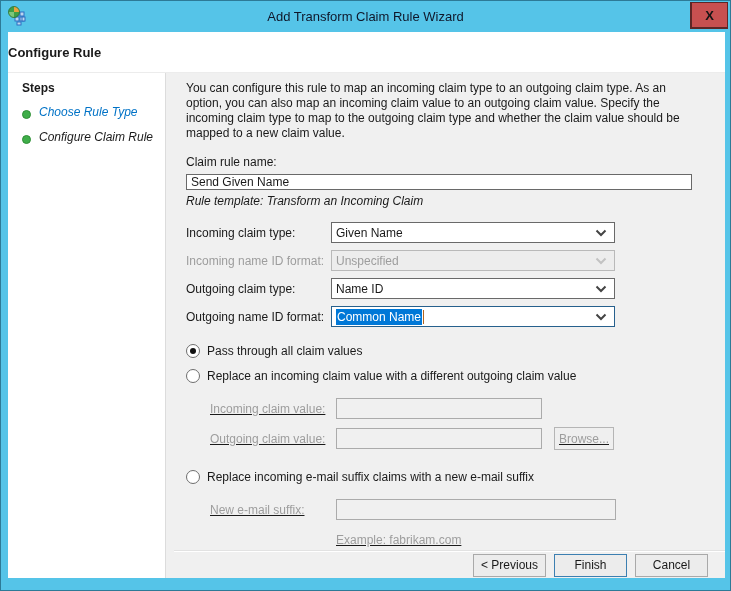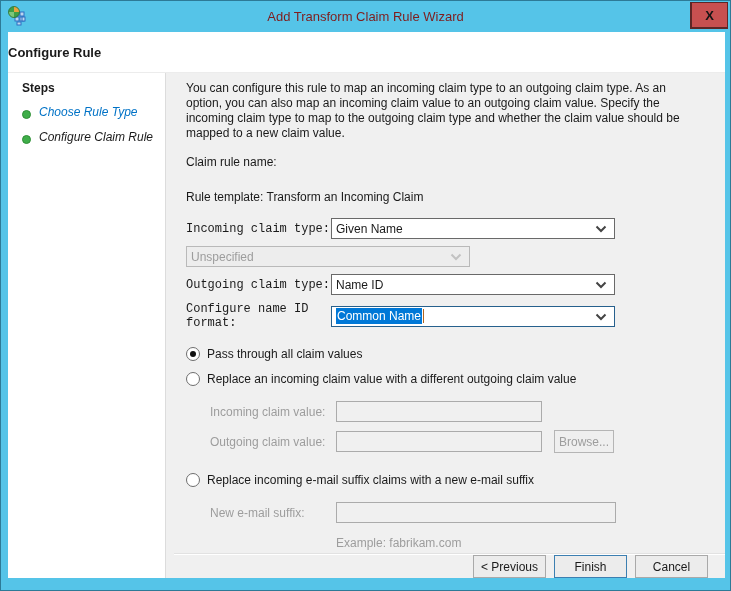--- a/index.html
+++ b/index.html
@@ -12,21 +12,21 @@
     background: #55c4e8;
     box-shadow: inset 0 0 0 1px rgba(12,62,84,.55);
   }
 
   
   .titlebar {
     position: relative;
     height: 32px;
     display: flex; align-items: center; justify-content: center;
   }
-  .titlebar .title { font-size: 13px; color: #7f1d1d; }
+  .titlebar .title { font-size: 13px; color: #0f172a; }
   .app-icon { position: absolute; left: 7px; top: 5px; width: 22px; height: 22px; }
   .close-btn {
     position: absolute; top: 2px; right: 3px;
     width: 38px; height: 27px;
     background: #c75050;
     border: 1px solid #5e2626;
     border-left-width: 2px; border-bottom-width: 2px;
     color: #141414; font-weight: bold; font-size: 13px;
     display: flex; align-items: center; justify-content: center;
     cursor: pointer;
@@ -57,24 +57,24 @@
   .main { flex: 1; background: #f0f0f0; display: flex; flex-direction: column; padding: 8px 0 0 20px; min-width: 0; }
   .description { width: 516px; line-height: 15px; margin-bottom: 14px; }
 
   .field-label { display: block; margin-bottom: 5px; }
   .text-input {
     width: 506px; height: 21px;
     border: 1px solid #696969; background: #fff;
     font-family: "Liberation Sans", sans-serif; font-size: 12px;
     padding: 0 4px; color: #1a1a1a; outline: none;
   }
-  .rule-template { margin: 16px 0 14px 0; }
+  .rule-template { margin: 4px 0 14px 0; font-style: italic; }
 
   .combo-row { display: flex; align-items: center; margin-bottom: 7px; }
-  .combo-row .lbl { width: 145px; flex: 0 0 auto; font-family: Liberation Mono, monospace; }
+  .combo-row .lbl { width: 145px; flex: 0 0 auto; }
   .combo {
     position: relative; width: 284px; height: 21px;
     background: #fff; border: 1px solid #696969;
     display: flex; align-items: center; padding: 0 22px 0 4px;
     cursor: pointer;
   }
   .combo .chev { position: absolute; right: 7px; top: 6px; line-height: 0; }
   .combo.disabled { background: #ededed; border-color: #b9b9b9; cursor: default; }
   .combo.disabled .combo-val { color: #9d9d9d; }
   .combo.focused { border-color: #26608d; }
@@ -86,21 +86,21 @@
     width: 14px; height: 14px; border-radius: 50%;
     border: 1px solid #6e6e6e; background: #fff;
     margin-right: 7px; flex: 0 0 auto; position: relative; cursor: pointer;
   }
   .radio.checked::after {
     content: ""; position: absolute; left: 3px; top: 3px;
     width: 6px; height: 6px; border-radius: 50%; background: #111;
   }
   .radio-row.first { margin-top: 10px; }
 
-  .sub-group { margin: 4px 0 12px 24px; }
+  .sub-group { margin: 4px 0 12px 24px; text-decoration: underline; }
   .value-row { display: flex; align-items: center; margin-bottom: 8px; }
   .value-row .lbl { width: 126px; flex: 0 0 auto; color: #9d9d9d; }
   .value-input {
     width: 206px; height: 21px;
     background: #f0f0f0; border: 1px solid #ababab;
     outline: none;
   }
   .value-input.wide { width: 280px; }
   .browse-btn {
     margin-left: 12px; width: 60px; height: 23px;
@@ -169,36 +169,38 @@
           <span class="step-dot"></span>
           <span class="step-label">Configure Claim Rule</span>
         </div>
       </div>
 
       <div class="main">
 
         <p class="description">You can configure this rule to map an incoming claim type to an outgoing claim type. As an option, you can also map an incoming claim value to an outgoing claim value. Specify the incoming claim type to map to the outgoing claim type and whether the claim value should be mapped to a new claim value.</p>
 
         <label class="field-label">Claim rule name:</label>
+        <input class="text-input" type="text" value="Send Given Name" style="">
 
         <div class="rule-template">Rule template: Transform an Incoming Claim</div>
 
         <div class="combo-row">
           <span class="lbl">Incoming claim type:</span>
           <div class="combo">
             <span class="combo-val">Given Name</span>
             <span class="chev">
               <svg width="12" height="8" viewBox="0 0 12 8">
                   <path d="M1.5 1.5 L6 6 L10.5 1.5" stroke="#444" stroke-width="2" fill="none"></path>
                 </svg>
             </span>
           </div>
         </div>
 
         <div class="combo-row">
+          <span class="lbl" style="color:#9d9d9d">Incoming name ID format:</span>
           <div class="combo disabled">
             <span class="combo-val">Unspecified</span>
             <span class="chev">
               <svg width="12" height="8" viewBox="0 0 12 8">
                   <path d="M1.5 1.5 L6 6 L10.5 1.5" stroke="#c2c2c2" stroke-width="2" fill="none"></path>
                 </svg>
             </span>
           </div>
         </div>
 
@@ -208,21 +210,21 @@
             <span class="combo-val">Name ID</span>
             <span class="chev">
               <svg width="12" height="8" viewBox="0 0 12 8">
                   <path d="M1.5 1.5 L6 6 L10.5 1.5" stroke="#444" stroke-width="2" fill="none"></path>
                 </svg>
             </span>
           </div>
         </div>
 
         <div class="combo-row">
-          <span class="lbl">Configure name ID format:</span>
+          <span class="lbl">Outgoing name ID format:</span>
           <div class="combo focused">
             <span class="combo-val selected">Common Name</span>
               <span class="caret"></span>
             <span class="chev">
               <svg width="12" height="8" viewBox="0 0 12 8">
                   <path d="M1.5 1.5 L6 6 L10.5 1.5" stroke="#444" stroke-width="2" fill="none"></path>
                 </svg>
             </span>
           </div>
         </div>

